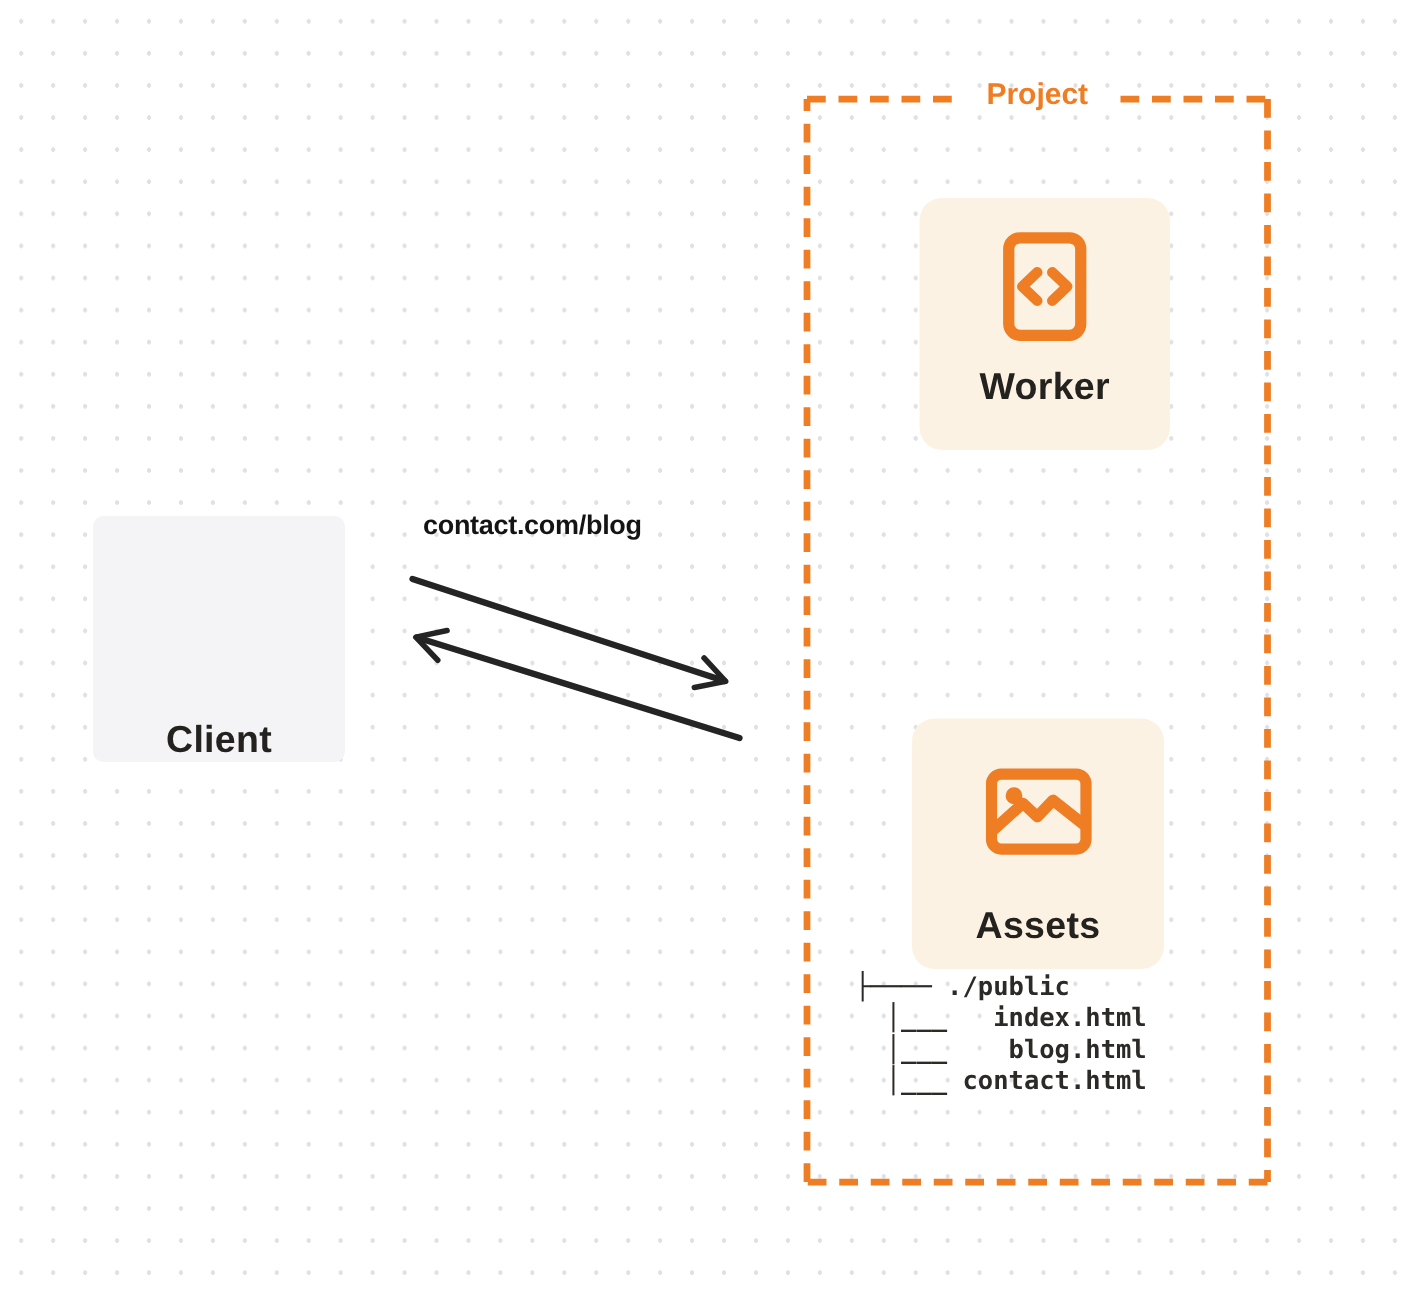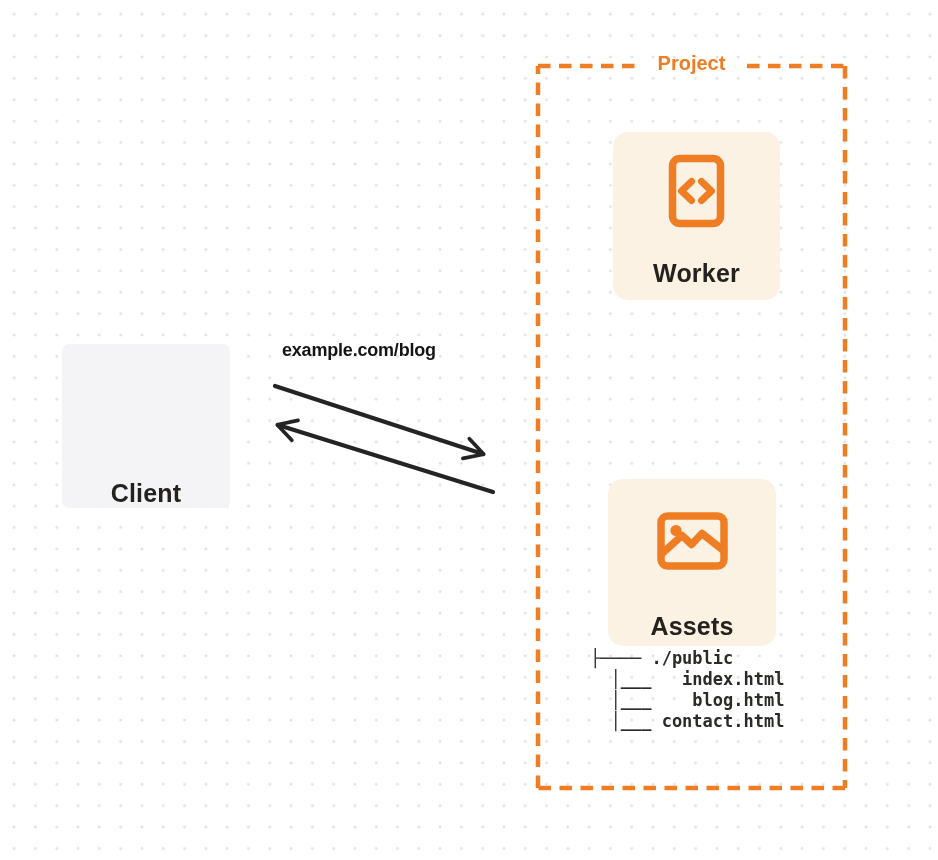--- a/index.html
+++ b/index.html
@@ -66,32 +66,31 @@
     border-radius: 15px;
     display: flex;
     flex-direction: column;
     align-items: center;
   }
   .panel.worker {
     left: 613px; top: 132px;
     width: 167px; height: 168px;
     padding-top: 22px;
   }
-  .panel.worker .node-label { margin-top: 27px; }
+  .panel.worker .node-label { margin-top: 11px; }
   .panel.assets {
     left: 608px; top: 479px;
     width: 168px; height: 167px;
     padding-top: 33px;
-    gap: 10px;
   }
   .panel.assets .node-label { margin-top: 28px; }
 
   .file-tree {
     position: absolute;
-    left: 590px; top: 648px;
+    left: 570px; top: 648px;
     margin: 0;
     font-family: "DejaVu Sans Mono", monospace;
     font-weight: bold;
     font-size: 17px;
     line-height: 21px;
     color: #2b2a27;
     white-space: pre;
   }
 </style>
 </head>
@@ -107,21 +106,21 @@
     </defs>
     <path d="M538,66 H642 M747,66 H845 M845,66 V788 M845,788 H538 M538,788 V66" fill="none" stroke="#ee7d23" stroke-width="4.5" stroke-dasharray="12.5 8.5"></path>
     <line x1="275" y1="386" x2="483" y2="454" stroke="#242424" stroke-width="4.2" stroke-linecap="round" marker-end="url(#ah)"></line>
     <line x1="493" y1="492" x2="278" y2="425" stroke="#242424" stroke-width="4.2" stroke-linecap="round" marker-end="url(#ah)"></line>
   </svg>
 
   <div class="client-box">
     <span class="node-label">Client</span>
   </div>
 
-  <div class="url-label">example.com/blog</div>
+  <div class="url-label">contact.com/blog</div>
 
   <div class="project-label">Project</div>
 
   <div class="panel worker">
     <span>
       <svg width="57" height="74" viewBox="0 0 57 74" aria-hidden="true">
         <rect x="4.5" y="4.5" width="48" height="65" rx="7.5" fill="none" stroke="#ee7d23" stroke-width="7.5"></rect>
         <path d="M23.5,27.5 L13.5,37 L23.5,46.5" fill="none" stroke="#ee7d23" stroke-width="7" stroke-linecap="round" stroke-linejoin="round"></path>
         <path d="M33.5,27.5 L43.5,37 L33.5,46.5" fill="none" stroke="#ee7d23" stroke-width="7" stroke-linecap="round" stroke-linejoin="round"></path>
       </svg>

